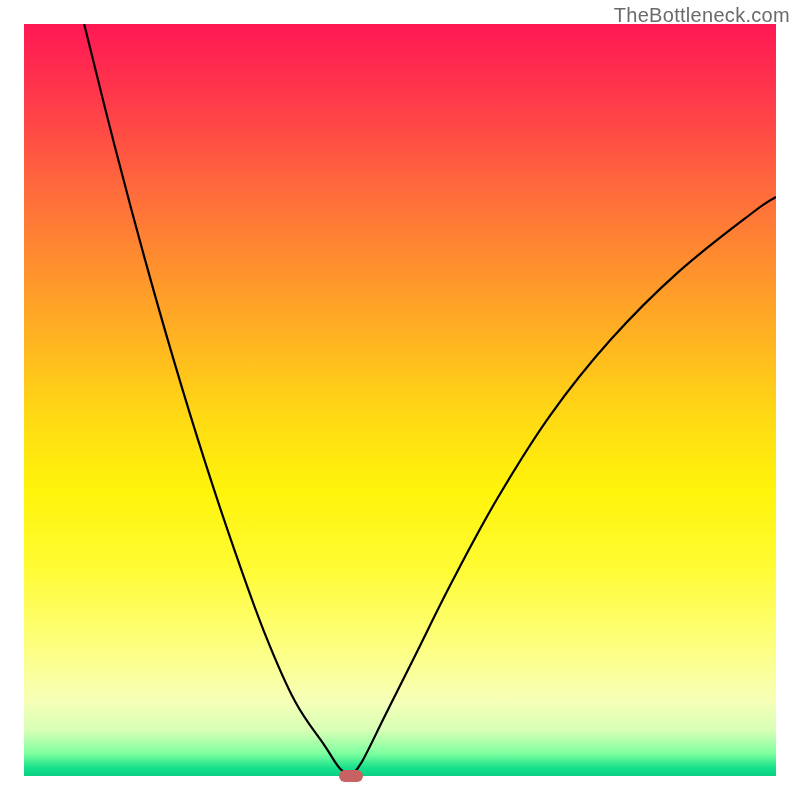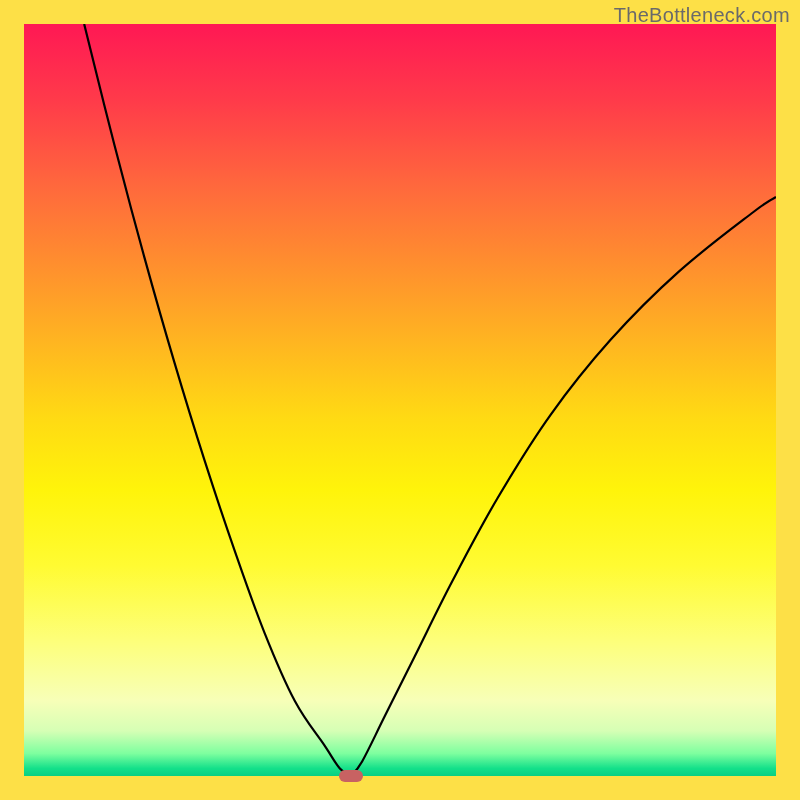--- a/index.html
+++ b/index.html
@@ -8,21 +8,21 @@
     width: 800px;
     height: 800px;
     overflow: hidden;
     background: #000;
     font-family: Arial, Helvetica, sans-serif;
   }
   .frame {
     position: relative;
     width: 800px;
     height: 800px;
-    background: #fde047;
+    background: #ffffff;
   }
   .plot {
     position: absolute;
     left: 24px;
     top: 24px;
     width: 752px;
     height: 752px;
     background: linear-gradient(
       to bottom,
       #ff1854 0%,

